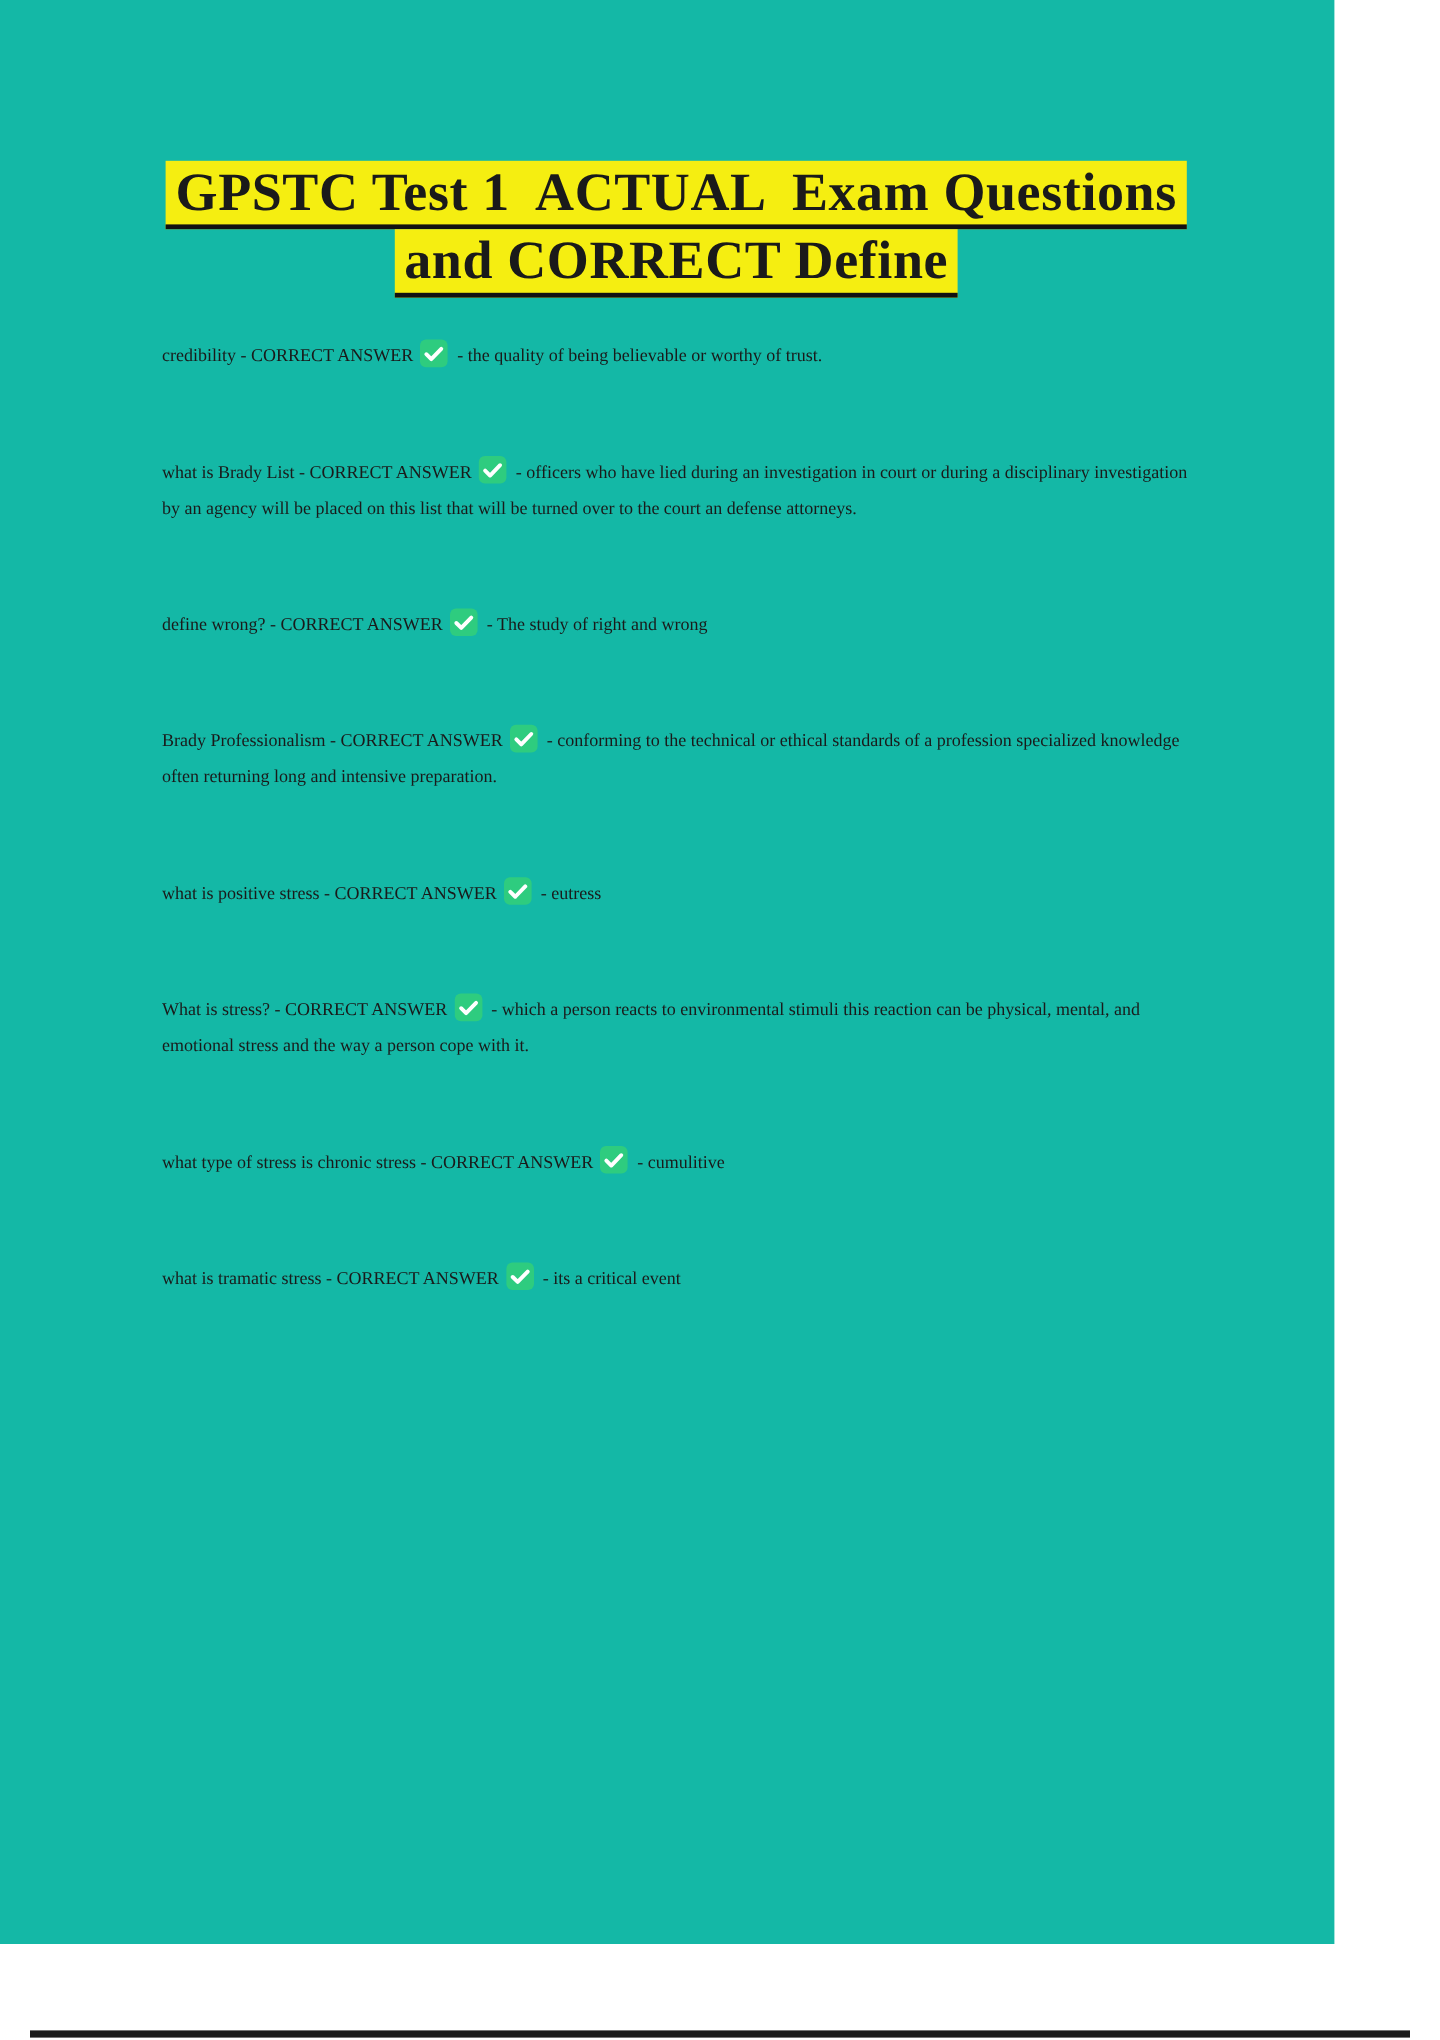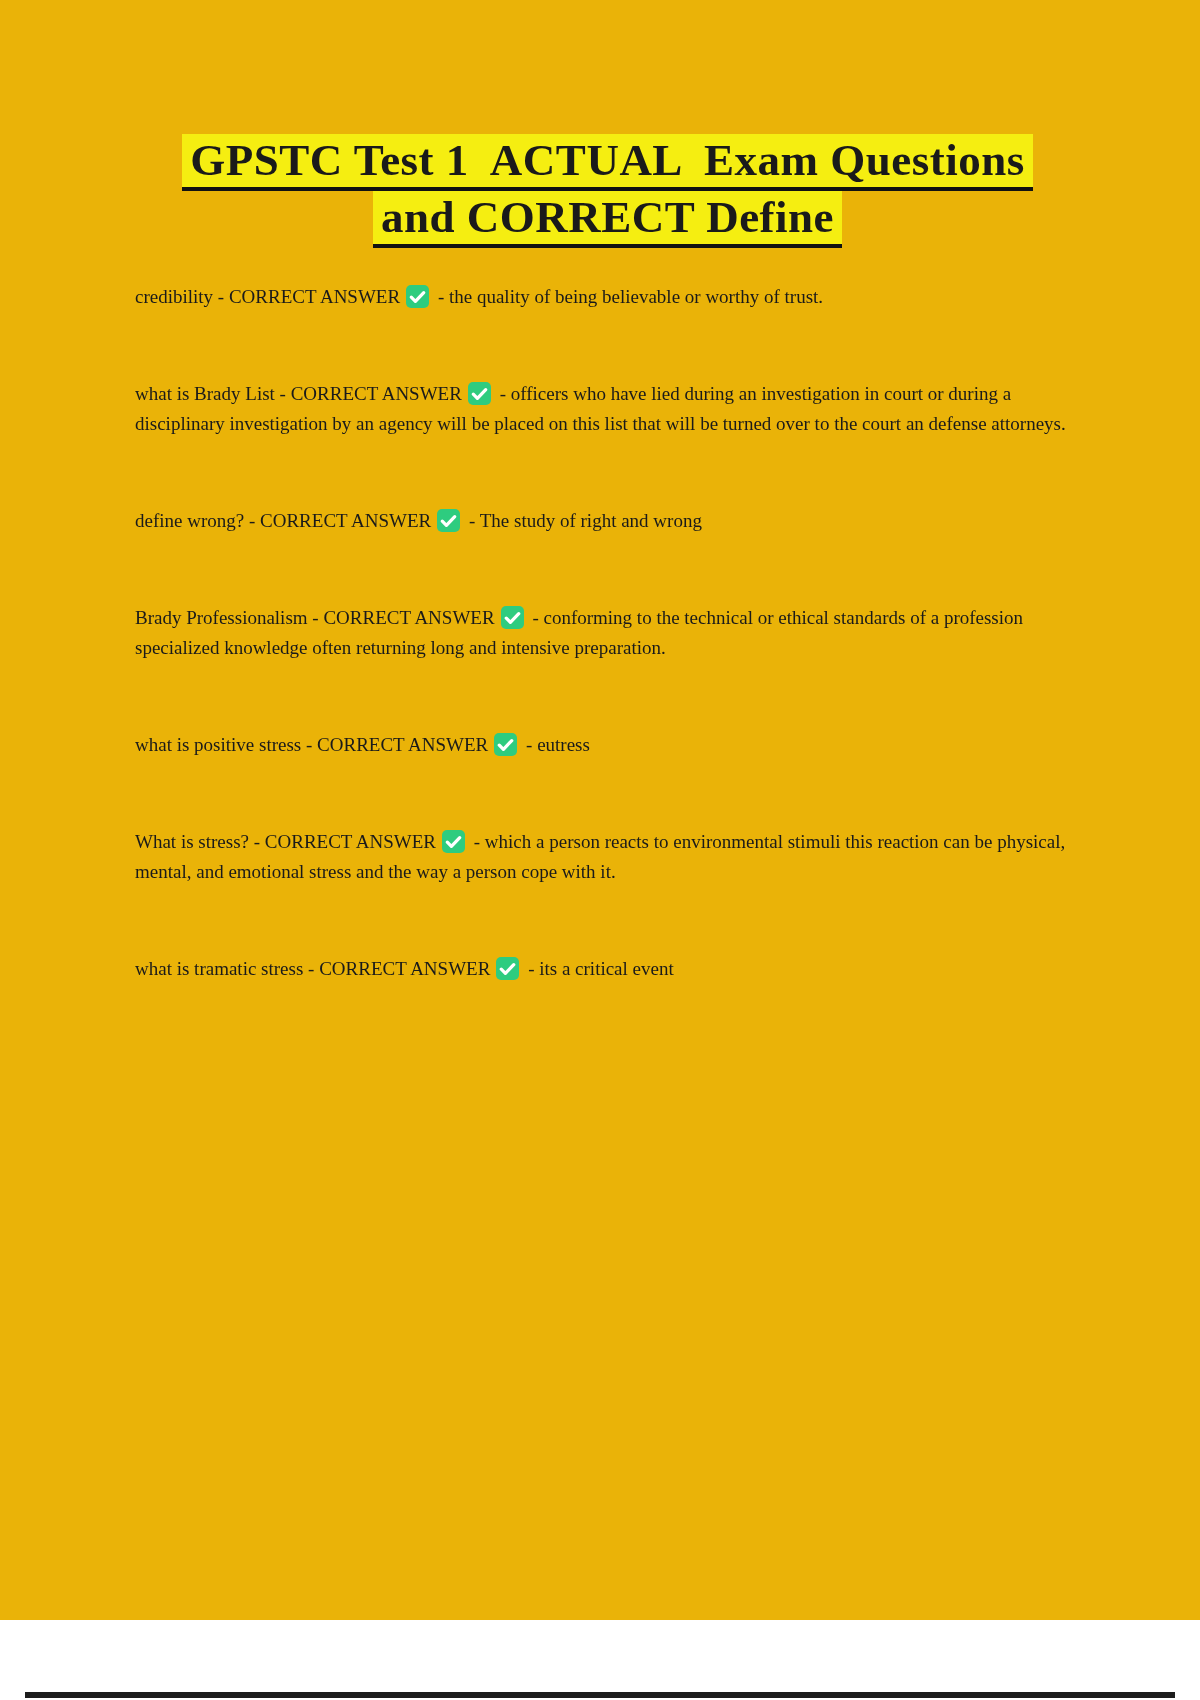--- a/index.html
+++ b/index.html
@@ -2,23 +2,23 @@
 <html><head>
 <meta charset="utf-8">
 <style>
   html, body {
     margin: 0;
     padding: 0;
     background: #ffffff;
     width: 1200px;
   }
   .page {
-    width: 1200px;
+    width: 1112px;
     height: 1620px;
-    background: #eab308;
+    background: #14b8a6;
     box-sizing: border-box;
     padding: 132px 120px 0 135px;
     font-family: "Liberation Serif", serif;
     color: #1a1a1a;
     overflow: hidden;
   }
   .title {
     text-align: center;
     margin: 0 0 36px 0;
     font-size: 45px;
@@ -27,21 +27,21 @@
     letter-spacing: 0.5px;
   }
   .title .hl {
     background: #f5ee11;
     border-bottom: 4px solid #111111;
     padding: 1px 8px 2px 8px;
     white-space: pre-wrap;
   }
   .qa {
     margin: 0 0 67px 0;
-    font-size: 19px;
+    font-size: 15px;
     line-height: 30px;
   }
   .qa:last-child { margin-bottom: 16px; }
   .check-icon {
     display: inline-block;
     width: 23px;
     height: 23px;
     border-radius: 5px;
     background: #2ecc7f;
     vertical-align: -5px;
@@ -93,20 +93,23 @@
   <p class="qa"><span>what is positive stress</span><span> - </span><span>CORRECT ANSWER</span><span class="check-icon" style="background: rgb(46, 204, 127);"><svg viewBox="0 0 24 24">
             <path d="M5.5 12.7l4.3 4.3L18.5 8" stroke="#ffffff" stroke-width="3.4" fill="none" stroke-linecap="round" stroke-linejoin="round"></path>
           </svg></span><span> - </span><span>eutress</span></p>
 
   <p class="qa"><span>What is stress?</span><span> - </span><span>CORRECT ANSWER</span><span class="check-icon" style="background: rgb(46, 204, 127);"><svg viewBox="0 0 24 24">
             <path d="M5.5 12.7l4.3 4.3L18.5 8" stroke="#ffffff" stroke-width="3.4" fill="none" stroke-linecap="round" stroke-linejoin="round"></path>
           </svg></span><span> - </span><span>which a person reacts to environmental stimuli this reaction can be physical, mental, and emotional stress and the way a person cope with it.</span></p>
 
 
 
+  <p class="qa"><span>what type of stress is chronic stress</span><span> - </span><span>CORRECT ANSWER</span><span class="check-icon" style="background: rgb(46, 204, 127);"><svg viewBox="0 0 24 24">
+            <path d="M5.5 12.7l4.3 4.3L18.5 8" stroke="#ffffff" stroke-width="3.4" fill="none" stroke-linecap="round" stroke-linejoin="round"></path>
+          </svg></span><span> - </span><span>cumulitive</span></p>
 
   <p class="qa"><span>what is tramatic stress</span><span> - </span><span>CORRECT ANSWER</span><span class="check-icon" style="background: rgb(46, 204, 127);"><svg viewBox="0 0 24 24">
             <path d="M5.5 12.7l4.3 4.3L18.5 8" stroke="#ffffff" stroke-width="3.4" fill="none" stroke-linecap="round" stroke-linejoin="round"></path>
           </svg></span><span> - </span><span>its a critical event</span></p>
 </div>
 </div>
 
 <div class="bottom-strip">
   <div class="page-edge-bar"></div>
 </div>

